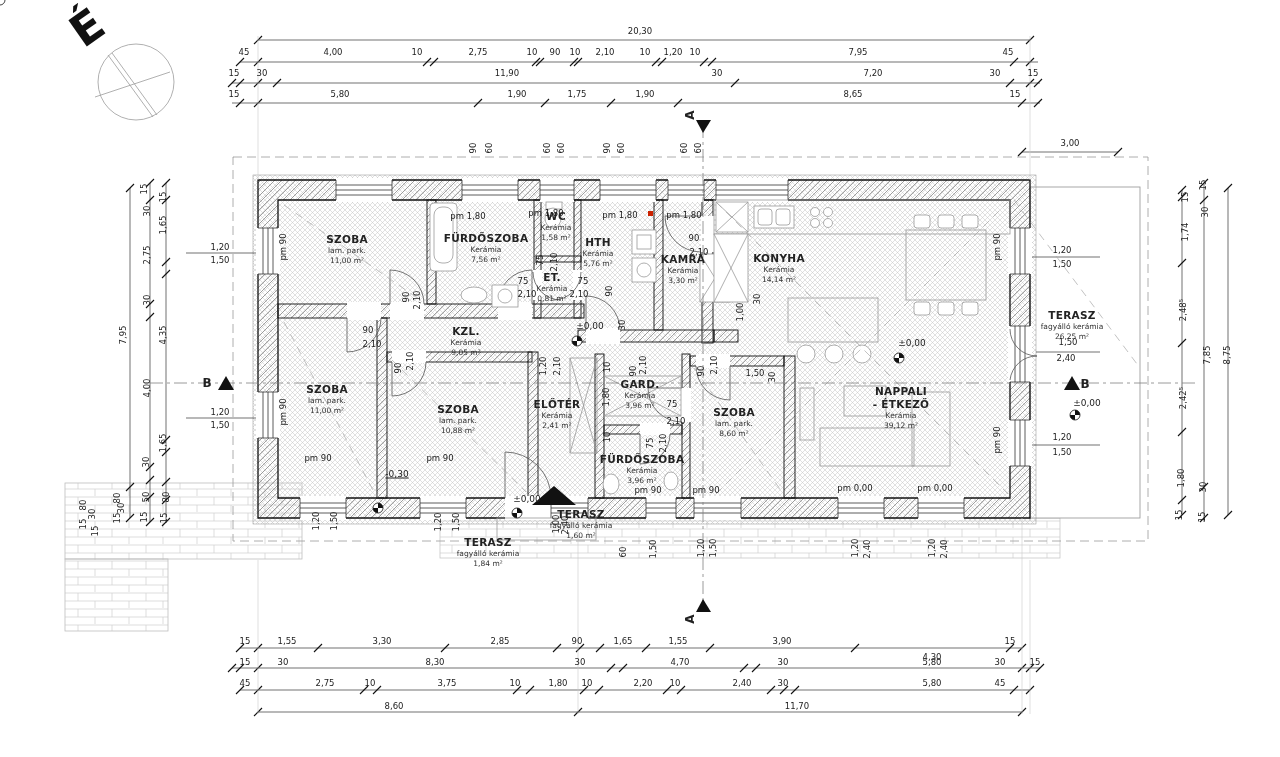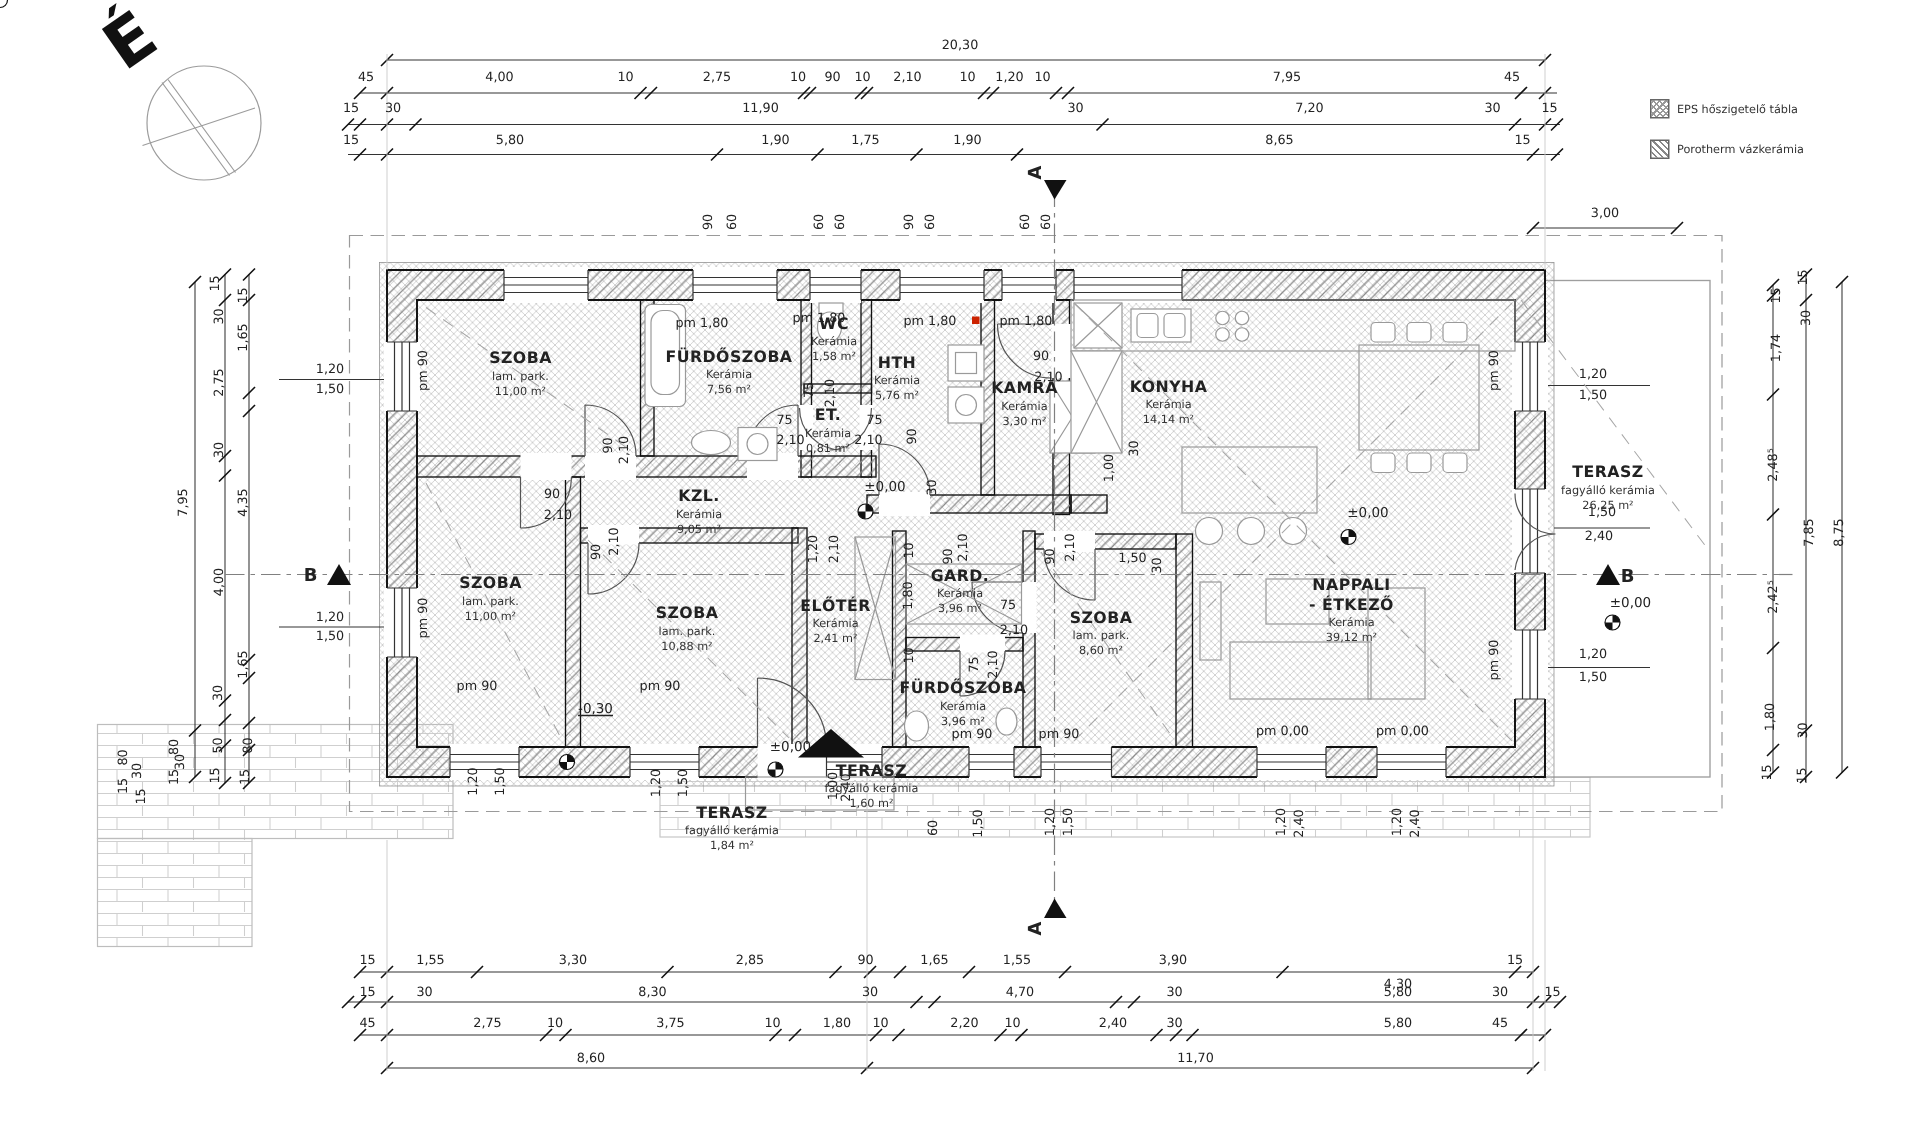--- a/index.html
+++ b/index.html
@@ -363,30 +363,20 @@
   <use href="#lv" x="378" y="508"></use>
       <use href="#lv" x="577" y="341"></use>
       <use href="#lv" x="517" y="513"></use>
   <use href="#lv" x="899" y="358"></use>
       <use href="#lv" x="1075" y="415"></use>
 
   <rect x="648" y="211" width="5" height="5" fill="#cc2200"></rect>
 </svg>
 
 <div id="north-letter">É</div>
-<div id="legend">
-      <div class="leg-item">
-        <span class="sw eps"></span>
-        <span>EPS  hőszigetelő tábla</span>
-      </div>
-      <div class="leg-item">
-        <span class="sw por"></span>
-        <span>Porotherm vázkerámia</span>
-      </div>
-    </div>
 <div id="labels-layer">
       <div class="lbl" style="left: 640px; top: 31px;">20,30</div>
       <div class="lbl" style="left: 244px; top: 52px;">45</div>
       <div class="lbl" style="left: 333px; top: 52px;">4,00</div>
       <div class="lbl" style="left: 417px; top: 52px;">10</div>
       <div class="lbl" style="left: 478px; top: 52px;">2,75</div>
       <div class="lbl" style="left: 532px; top: 52px;">10</div>
       <div class="lbl" style="left: 555px; top: 52px;">90</div>
       <div class="lbl" style="left: 575px; top: 52px;">10</div>
       <div class="lbl" style="left: 605px; top: 52px;">2,10</div>

